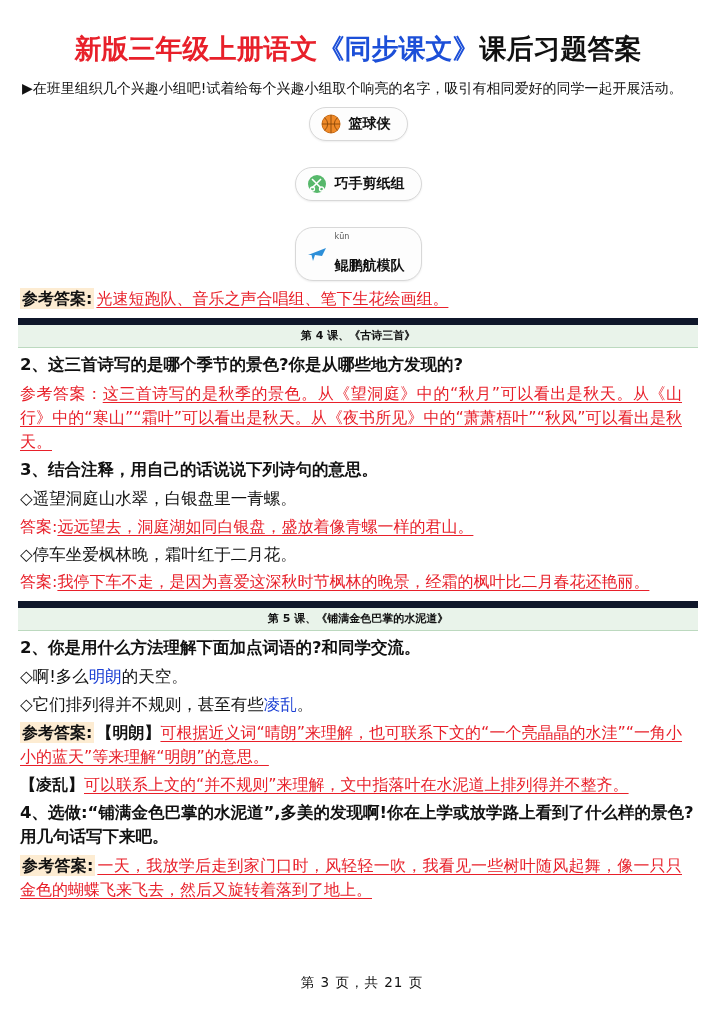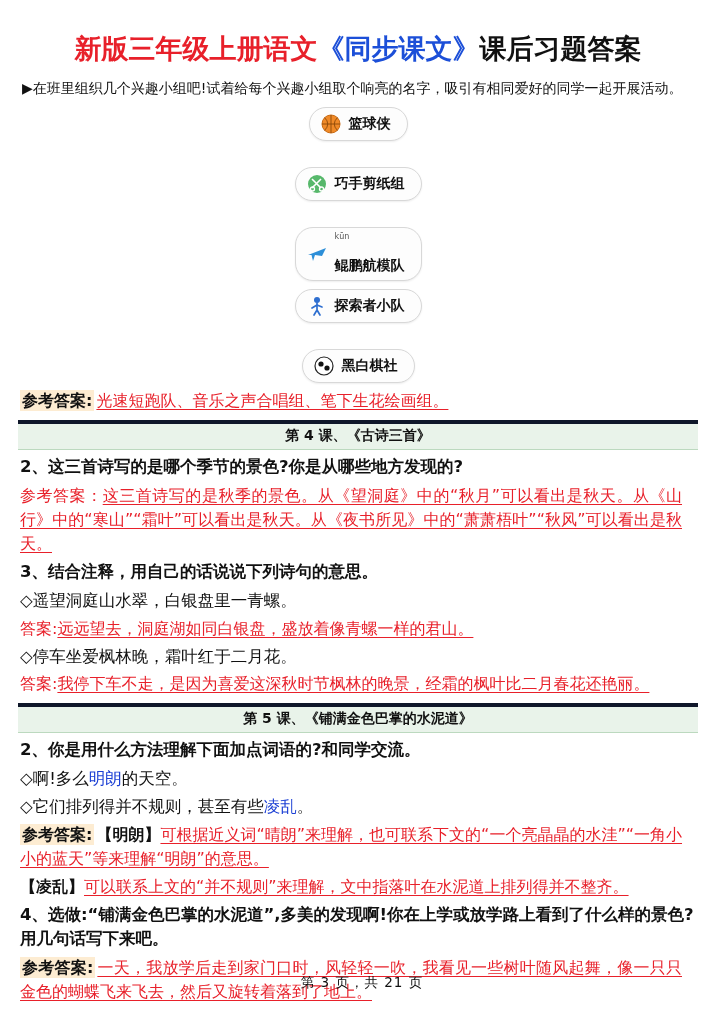--- a/index.html
+++ b/index.html
@@ -83,24 +83,24 @@
     height: 22px;
     flex: 0 0 22px;
     display: flex;
     align-items: center;
     justify-content: center;
   }
 
   
   .sec-bar {
     background: #e9f3ea;
-    border-top: 4px solid #0f172a;
+    border-top: 7px solid #0f172a;
     border-bottom: 1px solid #bcd9bf;
     text-align: center;
-    font-size: 14px;
+    font-size: 11px;
     font-weight: bold;
     padding: 3px 0 4px 0;
     margin: 7px 0 5px 0;
     color: #111;
   }
 
   
   .q {
     font-size: 16.5px;
     font-weight: bold;
@@ -195,44 +195,20 @@
         </svg>
       </span>
       <span class="badge-label">
         <span class="badge-sup">kūn</span>
         <span>鲲鹏航模队</span>
       </span>
     </div>
 
   </div>
 
-  <div class="badge-row">
-
-    <div class="badge">
-      <span class="badge-ico">
-        <svg width="22" height="22" viewBox="0 0 22 22">
-          <circle cx="11" cy="5" r="3" fill="#2f6fd0"></circle>
-          <path d="M11 8 L11 15 M11 10 L6 13 M11 10 L16 12 M11 15 L8 20 M11 15 L14 20" stroke="#2f6fd0" stroke-width="1.7" fill="none" stroke-linecap="round"></path>
-        </svg>
-      </span>
-      <span class="badge-label">探索者小队</span>
-    </div>
-
-    <div class="badge">
-      <span class="badge-ico">
-        <svg width="22" height="22" viewBox="0 0 22 22">
-          <circle cx="11" cy="11" r="9" fill="#ffffff" stroke="#222" stroke-width="1.2"></circle>
-          <circle cx="8" cy="9" r="2.6" fill="#111"></circle>
-          <circle cx="14" cy="13" r="2.6" fill="#111"></circle>
-        </svg>
-      </span>
-      <span class="badge-label">黑白棋社</span>
-    </div>
-
-  </div>
 
   <div class="ans">
     <span class="tag">参考答案:</span><span class="u">光速短跑队、音乐之声合唱组、笔下生花绘画组。</span>
   </div>
 
   <div class="sec-bar">第 4 课、《古诗三首》</div>
 
   <div class="q">2、这三首诗写的是哪个季节的景色?你是从哪些地方发现的?</div>
 
   <div class="ans">

